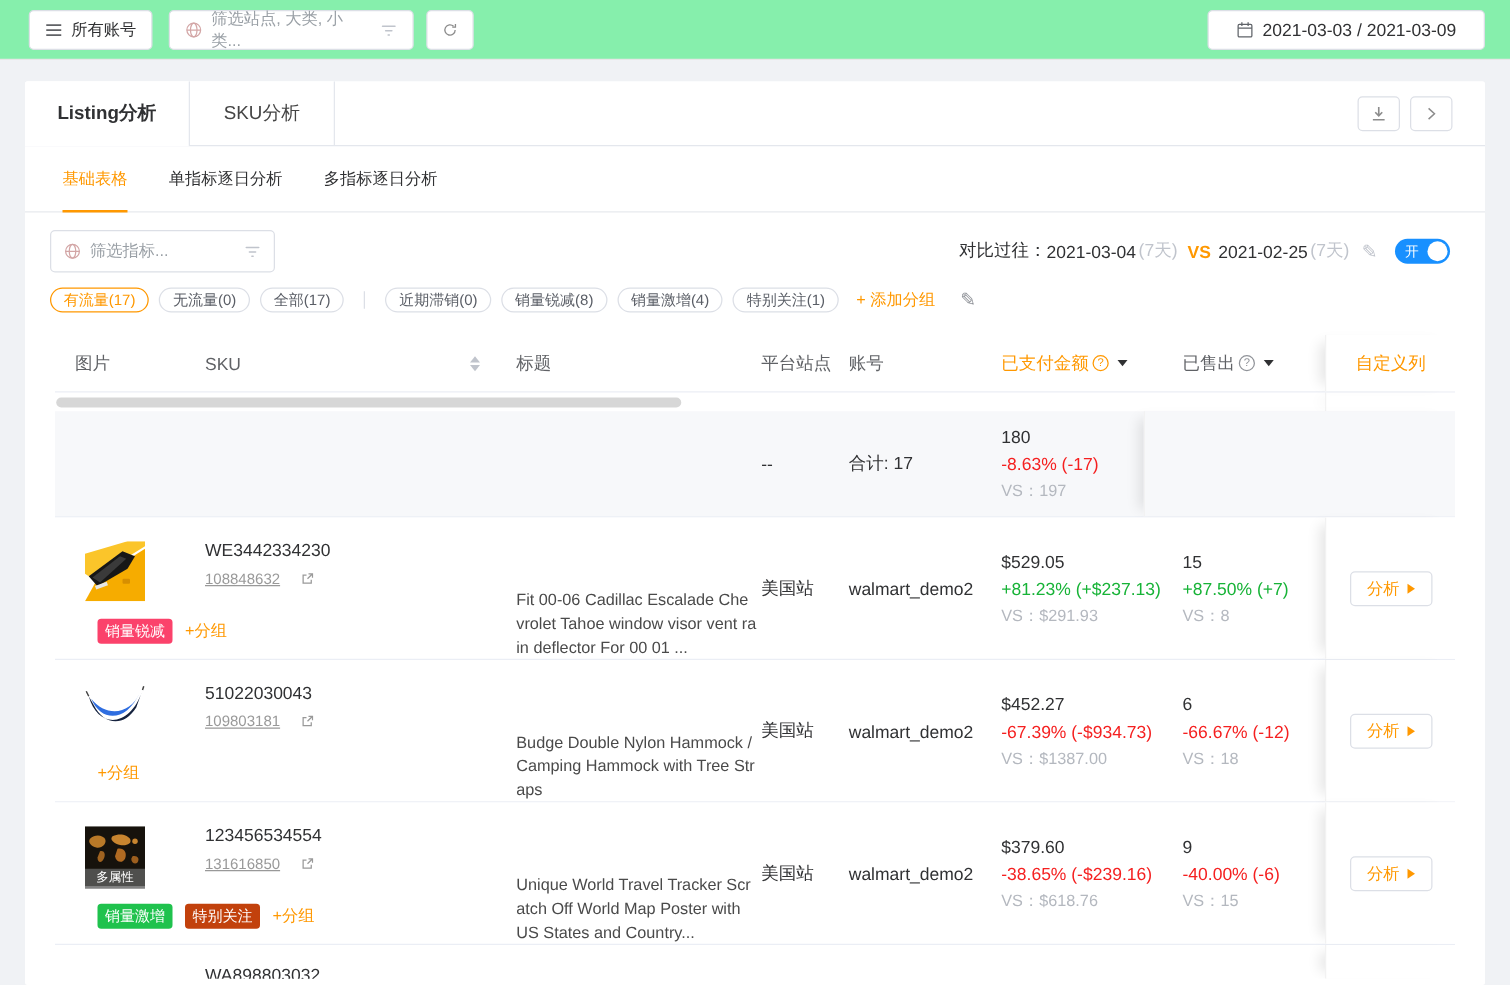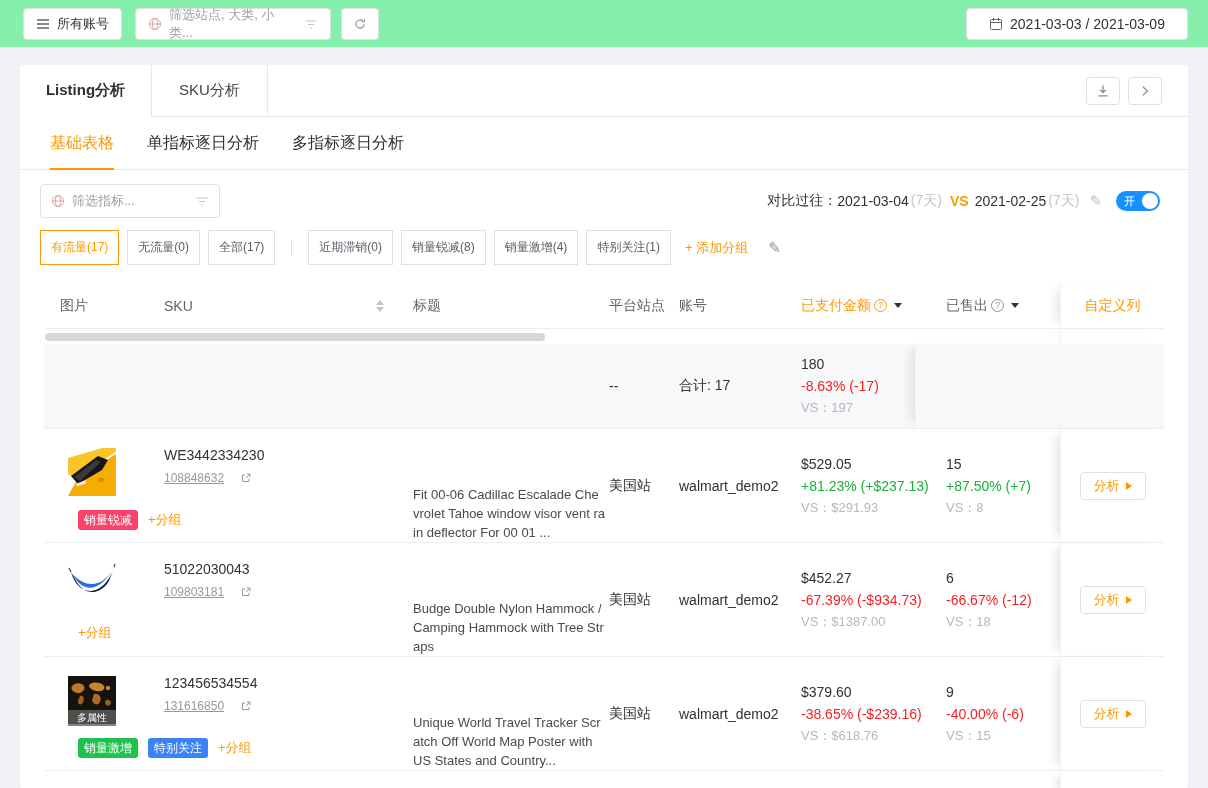--- a/index.html
+++ b/index.html
@@ -19,36 +19,36 @@
 
   .tabbar { height:52px; border-bottom:1px solid #e4e7ed; display:flex; }
   .tab { width:132px; display:flex; align-items:center; justify-content:center; font-size:15px; color:#303133; border-right:1px solid #e4e7ed; background:#fff; cursor:pointer; position:relative; }
   .tab.t2 { width:116px; color:#444; }
   .tab.active { font-weight:bold; }
   .tab.active::after { content:''; position:absolute; left:0; right:0; bottom:-1px; height:1px; background:#fff; }
   .tab-actions { margin-left:auto; display:flex; align-items:center; gap:8px; padding-right:26px; }
   .icon-btn { width:34px; height:28px; border:1px solid #dcdfe6; border-radius:4px; background:#fff; display:flex; align-items:center; justify-content:center; cursor:pointer; }
 
   .subnav { height:53px; border-bottom:1px solid #e8eaee; display:flex; align-items:stretch; padding-left:30px; gap:33px; }
-  .subnav-item { font-size:16px; color:#303133; display:flex; align-items:center; position:relative; cursor:pointer; }
+  .subnav-item { font-size:13px; color:#303133; display:flex; align-items:center; position:relative; cursor:pointer; }
   .subnav-item.active { color:#ff9800; }
   .subnav-item.active::after { content:''; position:absolute; left:0; right:0; bottom:-1px; height:2px; background:#ff9800; }
 
   .filter-row { display:flex; align-items:center; justify-content:space-between; padding:14px 28px 0 20px; }
   .metric-select { width:180px; height:34px; border:1px solid #dcdfe6; border-radius:4px; display:flex; align-items:center; gap:7px; padding:0 10px; color:#9aa0a6; font-size:13px; cursor:pointer; }
   .metric-select .ph { flex:1; }
   .compare { display:flex; align-items:center; font-size:14px; color:#303133; }
   .muted { color:#c0c4cc; margin:0 2px; }
   .vs { color:#ff9800; font-weight:bold; margin:0 6px; }
   .pencil { color:#c0c4cc; font-size:15px; margin-left:8px; cursor:pointer; font-style:normal; }
   .toggle { width:44px; height:20px; border-radius:10px; background:#1890ff; color:#fff; font-size:11px; display:flex; align-items:center; padding-left:8px; position:relative; margin-left:14px; cursor:pointer; }
   .toggle-knob { position:absolute; right:2px; top:2px; width:16px; height:16px; border-radius:50%; background:#fff; }
 
   .chips-row { display:flex; align-items:center; gap:8px; padding:12px 20px 14px; }
-  .chip { height:35px; padding:0 10px; border:1px solid #dcdfe6; border-radius:0; background:#fff; font-size:12px; color:#5a5e66; display:flex; align-items:center; cursor:pointer; }
+  .chip { height:20px; padding:0 10px; border:1px solid #dcdfe6; border-radius:12px; background:#fff; font-size:12px; color:#5a5e66; display:flex; align-items:center; cursor:pointer; }
   .chip.active { color:#ff9800; border-color:#ff9800; }
   .vdiv { width:1px; height:14px; background:#dcdfe6; margin:0 8px; }
   .add-group { color:#ff9800; font-size:13px; margin-left:6px; cursor:pointer; }
   .pencil2 { color:#909399; font-size:15px; margin-left:12px; cursor:pointer; font-style:normal; }
 
   
   .table { margin:4px 24px 0; }
   .c { flex-shrink:0; }
   .c-img { width:120px; padding-left:16px; }
   .c-sku { width:249px; }
@@ -85,21 +85,21 @@
   .prod-img svg { display:block; }
   .img-overlay { position:absolute; left:0; right:0; bottom:-2px; background:rgba(96,96,96,.78); color:#fff; font-size:10px; line-height:16px; text-align:center; }
   .row .c-sku { padding-top:18px; }
   .skutxt { font-size:14px; color:#303133; }
   .link-line { margin-top:8px; display:flex; align-items:center; gap:17px; }
   .link { font-size:12px; color:#999; text-decoration:underline; cursor:pointer; }
   .badge-strip { position:absolute; left:34px; top:81px; display:flex; align-items:center; gap:10px; }
   .badge { height:20px; padding:0 6px; border-radius:3px; color:#fff; font-size:12px; display:flex; align-items:center; }
   .badge.red { background:#fb426b; }
   .badge.green { background:#1fc24d; }
-  .badge.amber { background:#3b82f6; }
+  .badge.amber { background:#c2410c; }
   .grp { color:#ff9800; font-size:13px; cursor:pointer; }
   .row .c-title { display:flex; align-items:flex-end; }
   .title-text { width:192px; font-size:13px; color:#4a4a4a; line-height:19px; word-break:break-all; }
   .row .c-site, .row .c-acc { display:flex; align-items:center; font-size:14px; color:#303133; }
   .row .c-paid, .row .c-sold { display:flex; flex-direction:column; justify-content:center; line-height:22px; }
   .val { color:#303133; }
   .chg.up { color:#17b337; }
   .chg.down { color:#f52020; }
   .vsline { color:#b4b8bf; font-size:13px; }
   .analyze-btn { width:66px; height:28px; border:1px solid #dcdfe6; border-radius:4px; background:#fff; color:#ff9800; font-size:13px; display:flex; align-items:center; justify-content:center; gap:6px; cursor:pointer; }

